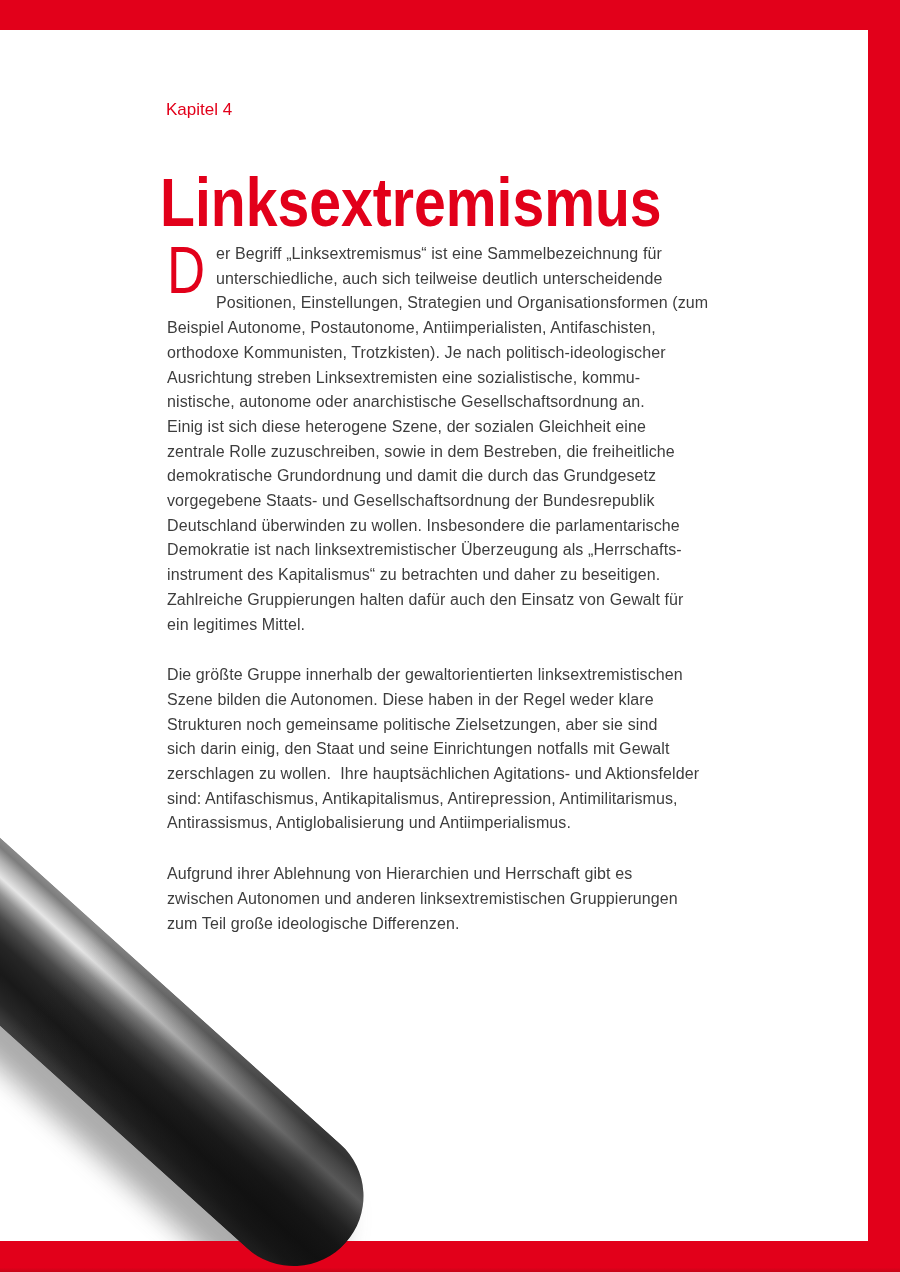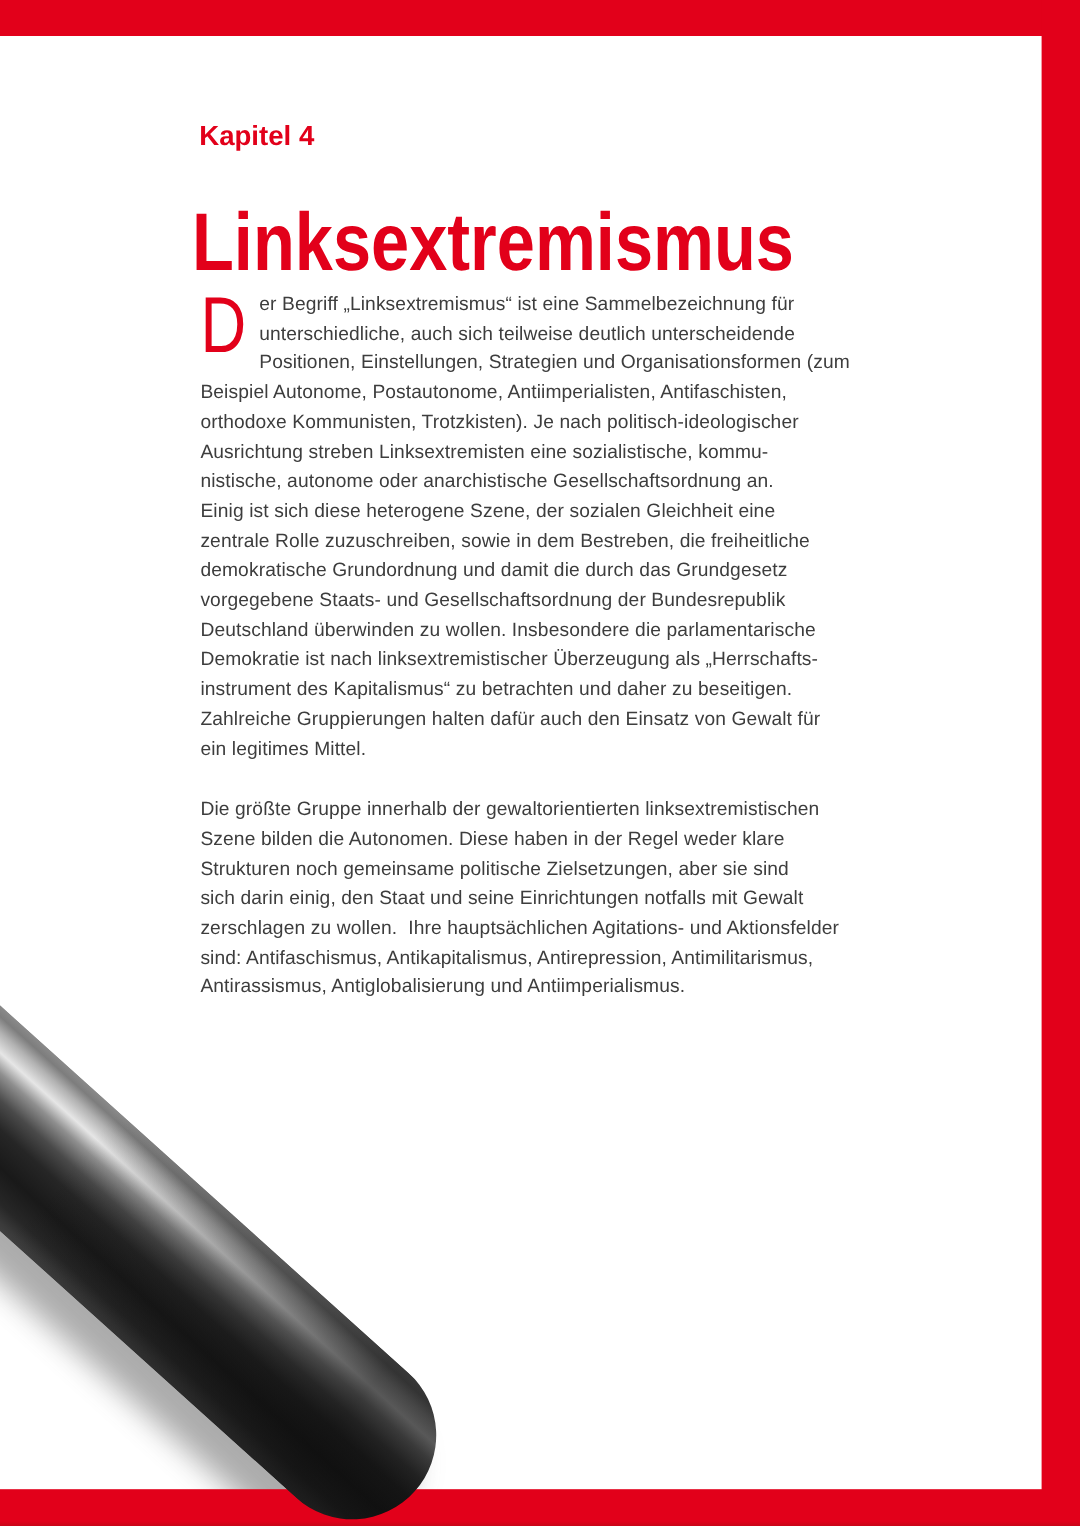--- a/index.html
+++ b/index.html
@@ -30,21 +30,21 @@
   .bar-bottom {
     position: absolute; left: 0; top: 1241px;
     width: 900px; height: 31px;
     background: linear-gradient(to bottom, #e2001a 0 86%, #c60517 100%);
     z-index: 2;
   }
 
   
   .chapter-label {
     position: absolute; left: 166px; top: 100px;
-    font-size: 23px; font-weight: 700;
+    font-size: 17px; font-weight: 400;
     color: #e2001a; z-index: 2;
   }
   .page-title {
     position: absolute; left: 160px; top: 122px;
     font-size: 68px; font-weight: 700; line-height: 68px;
     color: #e2001a; white-space: pre;
     transform: scaleX(0.84); transform-origin: left top;
     z-index: 2;
   }
 
@@ -134,18 +134,21 @@
 instrument des Kapitalismus“ zu betrachten und daher zu beseitigen.
 Zahlreiche Gruppierungen halten dafür auch den Einsatz von Gewalt für
 ein legitimes Mittel.</span></p>
     <p class="para">Die größte Gruppe innerhalb der gewaltorientierten linksextremistischen
 Szene bilden die Autonomen. Diese haben in der Regel weder klare
 Strukturen noch gemeinsame politische Zielsetzungen, aber sie sind
 sich darin einig, den Staat und seine Einrichtungen notfalls mit Gewalt
 zerschlagen zu wollen.  Ihre hauptsächlichen Agitations- und Aktionsfelder
 sind: Antifaschismus, Antikapitalismus, Antirepression, Antimilitarismus,
 Antirassismus, Antiglobalisierung und Antiimperialismus.</p>
+    <p class="para">Aufgrund ihrer Ablehnung von Hierarchien und Herrschaft gibt es
+zwischen Autonomen und anderen linksextremistischen Gruppierungen
+zum Teil große ideologische Differenzen.</p>
   </div>
 
   <div class="roll-shadow"></div>
   <div class="roll"></div>
 
 </div>
 
 </body></html>

